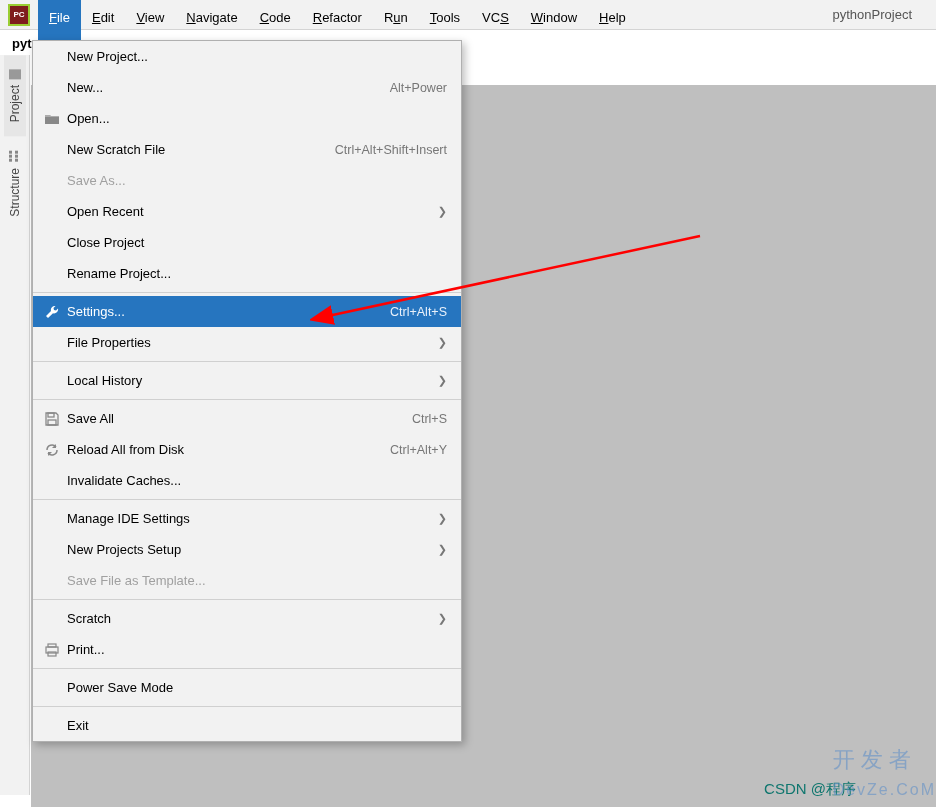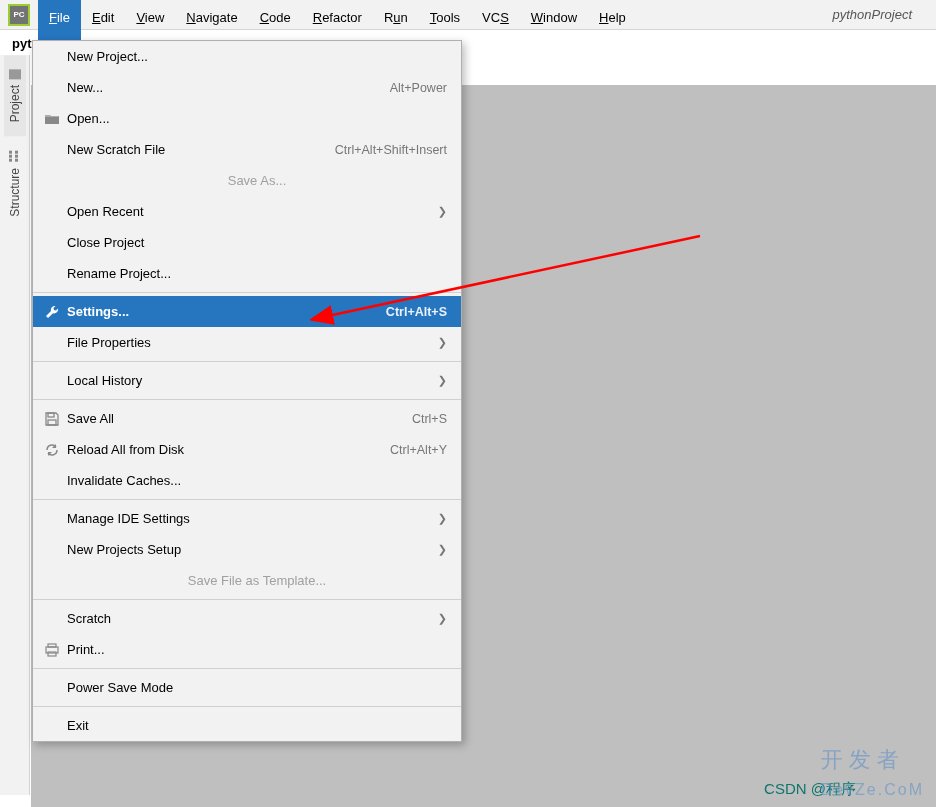--- a/index.html
+++ b/index.html
@@ -1,44 +1,44 @@
 <!DOCTYPE html>
 <html><head>
 <meta charset="utf-8">
 <style>
 * { box-sizing: border-box; margin: 0; padding: 0; }
 body { font-family: "Segoe UI", Arial, sans-serif; font-size: 13px; background: #fff; width: 936px; height: 807px; overflow: hidden; position: relative; }
 .menubar { display: flex; align-items: center; background: #f2f2f2; border-bottom: 1px solid #d4d4d4; height: 30px; padding-left: 8px; }
-.logo { width: 22px; height: 22px; background: #737373; border: 2px solid #9acd32; display: flex; align-items: center; justify-content: center; color: #fff; font-size: 8px; font-weight: bold; margin-right: 8px; }
+.logo { width: 22px; height: 22px; background: #7f1d1d; border: 2px solid #9acd32; display: flex; align-items: center; justify-content: center; color: #fff; font-size: 8px; font-weight: bold; margin-right: 8px; }
 .menubar .mi { padding: 15px 11px; color: #000; cursor: pointer; margin-top: 6px; }
 .menubar .mi.active { background: #2675bf; color: #fff; }
 .menubar .u { text-decoration: underline; }
-.menubar .proj { margin-left: auto; padding-right: 24px; color: #555; font-size: 13px; font-style: italic; }
+.menubar .proj { margin-left: auto; padding-right: 24px; color: #555; font-size: 13px; }
 .crumb { padding: 6px 12px; font-size: 13px; font-weight: bold; }
 .leftbar { position: absolute; left: 0; top: 55px; width: 30px; height: 740px; background: #f2f2f2; border-right: 1px solid #d4d4d4; display: flex; flex-direction: column; align-items: center; }
 .vtab { writing-mode: vertical-rl; transform: rotate(180deg); padding: 14px 4px; font-size: 12px; color: #444; cursor: pointer; display: flex; align-items: center; gap: 6px; }
 .vtab.active { background: #e6e6e6; }
 .icon-sq { width: 12px; height: 10px; background: #999; }
 .icon-dots { width: 12px; height: 12px; display: flex; flex-wrap: wrap; gap: 1px; }
 .icon-dots i { width: 3px; height: 3px; background: #888; display: block; }
 .editor { position: absolute; left: 31px; top: 85px; right: 0; bottom: 0; background: #bfbfbf; }
 .gutter { position: absolute; left: 31px; top: 85px; width: 12px; bottom: 0; background: #fdfde7; }
 .dropdown { position: absolute; left: 32px; top: 40px; width: 430px; background: #f2f2f2; border: 1px solid #b0b0b0; box-shadow: 3px 3px 8px rgba(0,0,0,0.25); z-index: 10; }
 .dd-item { display: flex; align-items: center; height: 31px; padding: 0 14px 0 8px; color: #000; cursor: pointer; }
-.dd-item.disabled { color: #a0a0a0; cursor: default; text-align: center; }
-.dd-item.highlight { background: #2675bf; color: #fff; font-weight: bold; }
+.dd-item.disabled { color: #a0a0a0; cursor: default; }
+.dd-item.highlight { background: #2675bf; color: #fff; }
 .dd-icon { width: 22px; display: flex; justify-content: center; color: #888; font-size: 14px; }
 .dd-item.highlight .dd-icon { color: #fff; }
 .dd-label { flex: 1; padding-left: 4px; }
 .dd-shortcut { color: #777; font-size: 12.5px; }
 .dd-item.highlight .dd-shortcut { color: #e8f0fa; }
 .dd-arrow { color: #777; font-size: 11px; }
 .dd-sep { height: 1px; background: #d0d0d0; margin: 3px 0; }
 .arrow-annot { position: absolute; left: 310px; top: 228px; z-index: 20; pointer-events: none; }
-.watermark { position: absolute; right: 12px; bottom: 6px; color: rgba(90,140,200,0.55); font-size: 22px; letter-spacing: 6px; font-weight: 500; z-index: 30; margin-left: 12px; }
+.watermark { position: absolute; right: 0; bottom: 6px; color: rgba(90,140,200,0.55); font-size: 22px; letter-spacing: 6px; font-weight: 500; z-index: 30; margin-left: 12px; }
 .watermark2 { position: absolute; right: 80px; bottom: 8px; color: #0f766e; font-size: 15px; z-index: 29; }
 svg.wrench { width: 14px; height: 14px; }
 svg.folder { width: 14px; height: 12px; }
 svg.save { width: 14px; height: 14px; }
 svg.reload { width: 14px; height: 14px; }
 svg.printer { width: 14px; height: 14px; }
 </style>
 </head>
 <body>
 

